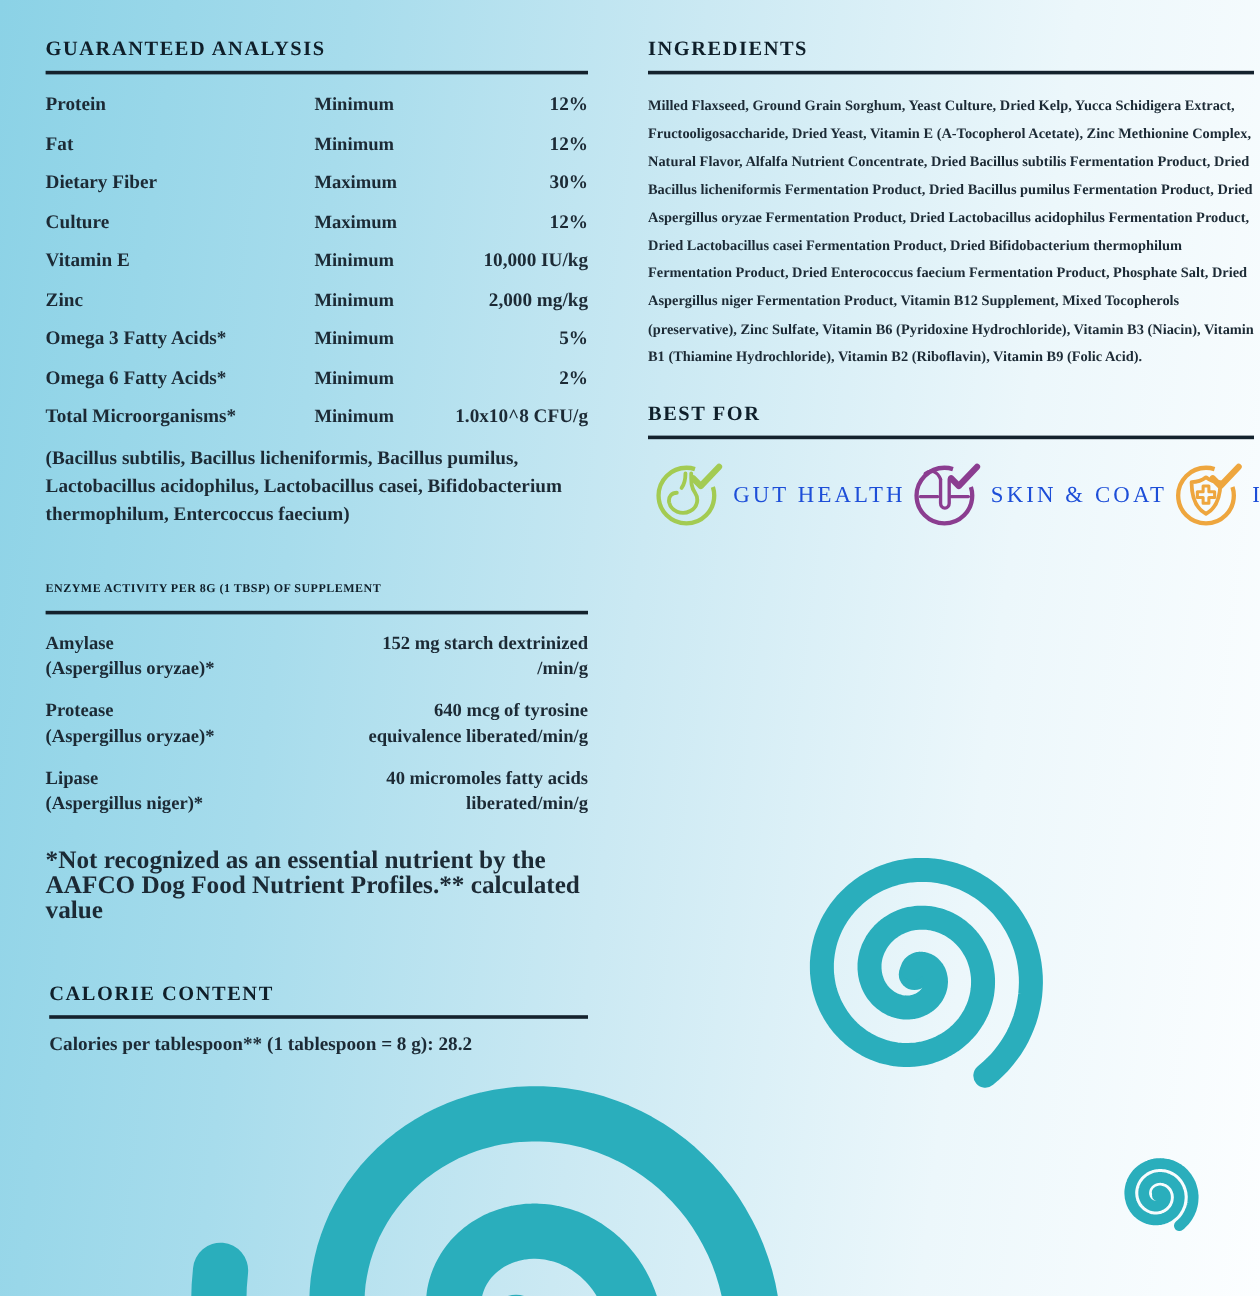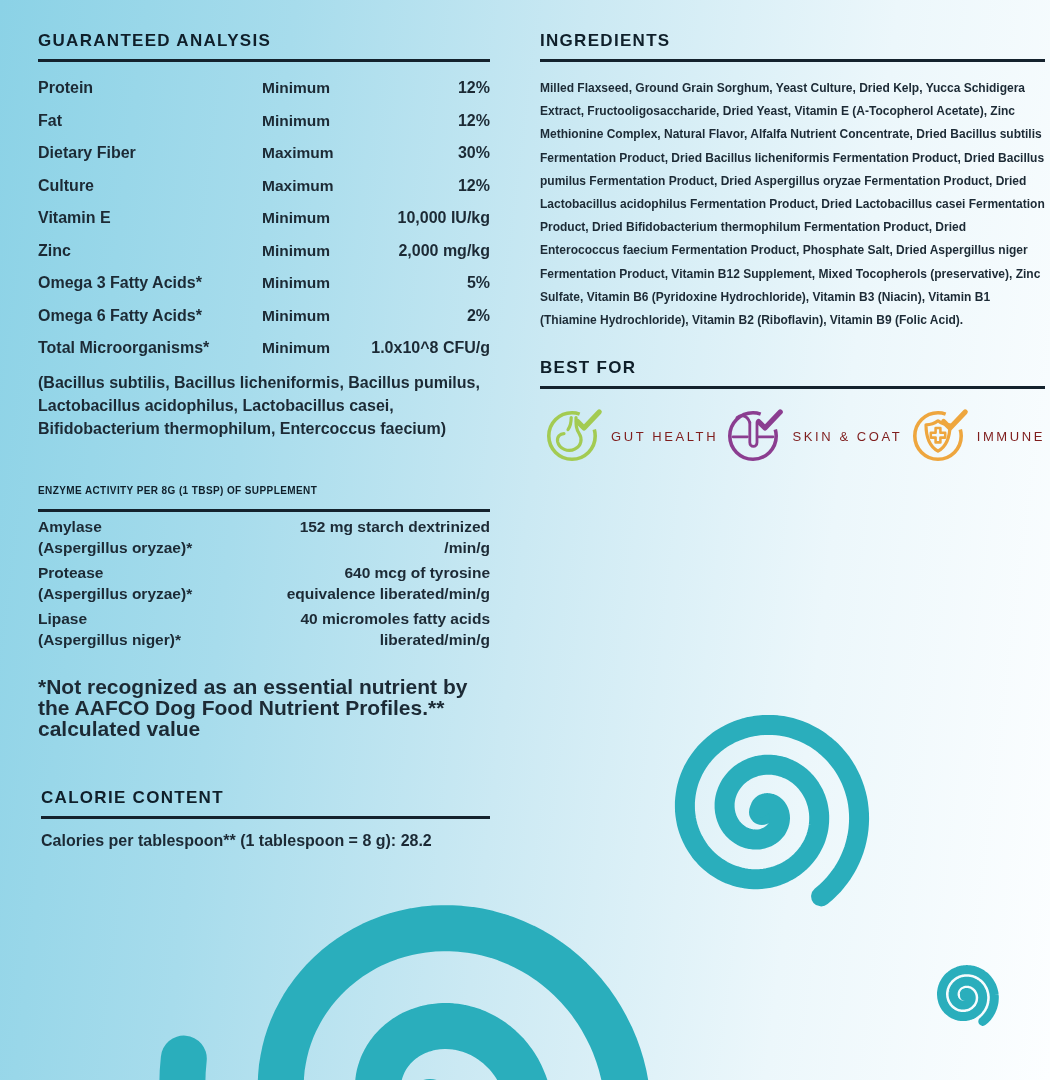--- a/index.html
+++ b/index.html
@@ -3,21 +3,21 @@
 <meta charset="utf-8">
 <style>
   * { box-sizing: border-box; }
   html,body { margin:0; padding:0; }
   body {
     width:1050px; height:1080px; overflow:hidden;
     font-family:"Liberation Sans", sans-serif;
     background: linear-gradient(97deg, #8BD2E6 0%, #A7DCEC 25%, #CBE9F3 50%, #ECF7FB 76%, #FCFEFF 100%);
     color:#1C2A35;
   }
-  .page { position:relative; width:1050px; height:1080px; overflow:hidden; }
+  .page { position:relative; width:1050px; height:1080px; overflow:hidden;font-family:Liberation Serif, serif; }
   .spirals { position:absolute; left:0; top:0; z-index:0; pointer-events:none; }
   .col { position:absolute; top:30px; z-index:1; }
   .col.left  { left:38px;  width:452px; }
   .col.right { left:540px; width:505px; }
 
   h2.sec {
     margin:0; font-size:17px; font-weight:700; letter-spacing:1.3px;
     color:#0F1F2A; line-height:22px;
   }
   .rule { height:3px; background:#14222D; margin-top:7px; }
@@ -30,40 +30,40 @@
   }
   .ga-nutrient { font-size:16px;  font-weight:600; }
   .ga-qualifier{ font-size:15.5px;font-weight:600; }
   .ga-value    { font-size:16px;  font-weight:600; text-align:right; white-space:nowrap; }
 
   .note { margin:8px 0 4px; font-size:16px; font-weight:600; line-height:23px; }
 
   
   .enzyme { margin-top:40px; }
   .enzyme h2.sec { font-size:10px; letter-spacing:0.4px; }
-  .enz-row { display:grid; grid-template-columns:212px 1fr; margin-top:4px; }
+  .enz-row { display:grid; grid-template-columns:212px 1fr; margin-top:14px; }
   .enz-name, .enz-val { font-size:15.5px; font-weight:600; line-height:21px; white-space:pre-line; margin:0; }
   .enz-val { text-align:right; }
   .footnote { margin:26px 0 0; font-size:21px; font-weight:600; line-height:21px; }
 
   
   .calorie { margin-top:48px; padding-left:3px; }
   .calorie p { margin:13px 0 0; font-size:16px; font-weight:600; }
 
   
   .ingredients p { margin:15px 0 0; font-size:12px; font-weight:600; line-height:23.2px; }
 
   
   .bestfor { margin-top:25px; }
   .badges { display:flex; align-items:center; justify-content:space-between; margin-top:15px; }
   .badge { display:flex; align-items:center; gap:7px; }
   .badge svg { flex:0 0 auto; display:block; }
   .badge-label {
-    font-size:13px; font-weight:500; letter-spacing:2.6px;
-    color:#7f1d1d; white-space:nowrap;
+    font-size:19px; font-weight:500; letter-spacing:2.6px;
+    color:#1d4ed8; white-space:nowrap;
   }
 </style>
 </head>
 <body>
 
 <div class="page">
 
   <svg class="spirals" width="1050" height="1080" viewBox="0 0 1050 1080">
     <circle id="dot1" cx="762" cy="812" r="13" fill="#2AAEBC"></circle>
     <path id="sp1" fill="none" stroke-width="20" stroke-linecap="round" stroke-linejoin="round" stroke="#2AAEBC" d="M760.5,807.2 L760.7,806.8 L760.9,806.4 L761.2,806.1 L761.4,805.7 L761.8,805.3 L762.1,805.0 L762.5,804.7 L762.9,804.4 L763.4,804.1 L763.9,803.9 L764.4,803.7 L764.9,803.5 L765.5,803.3 L766.1,803.2 L766.7,803.2 L767.3,803.1 L768.0,803.2 L768.6,803.2 L769.3,803.3 L770.0,803.5 L770.6,803.7 L771.3,803.9 L772.0,804.2 L772.6,804.5 L773.3,804.9 L774.0,805.4 L774.6,805.9 L775.2,806.4 L775.8,807.0 L776.3,807.6 L776.9,808.3 L777.4,809.0 L777.8,809.8 L778.3,810.6 L778.7,811.4 L779.0,812.3 L779.3,813.2 L779.5,814.2 L779.7,815.1 L779.9,816.1 L779.9,817.1 L780.0,818.2 L779.9,819.2 L779.8,820.3 L779.7,821.4 L779.4,822.5 L779.1,823.6 L778.8,824.6 L778.3,825.7 L777.8,826.8 L777.3,827.8 L776.7,828.9 L776.0,829.9 L775.2,830.8 L774.4,831.8 L773.5,832.7 L772.5,833.6 L771.5,834.4 L770.4,835.2 L769.3,835.9 L768.1,836.6 L766.9,837.2 L765.6,837.7 L764.3,838.2 L762.9,838.7 L761.5,839.0 L760.1,839.3 L758.6,839.5 L757.1,839.6 L755.6,839.6 L754.1,839.6 L752.6,839.4 L751.0,839.2 L749.5,838.9 L747.9,838.5 L746.4,838.0 L744.9,837.4 L743.3,836.8 L741.9,836.0 L740.4,835.2 L739.0,834.2 L737.6,833.2 L736.3,832.1 L735.0,830.9 L733.7,829.7 L732.6,828.3 L731.4,826.9 L730.4,825.4 L729.4,823.9 L728.5,822.2 L727.7,820.5 L727.0,818.8 L726.4,817.0 L725.8,815.2 L725.4,813.3 L725.0,811.4 L724.8,809.4 L724.6,807.4 L724.6,805.4 L724.6,803.4 L724.8,801.3 L725.1,799.3 L725.5,797.3 L726.0,795.2 L726.7,793.2 L727.4,791.2 L728.3,789.3 L729.3,787.3 L730.3,785.4 L731.5,783.6 L732.8,781.8 L734.2,780.1 L735.7,778.4 L737.3,776.8 L739.0,775.3 L740.8,773.8 L742.7,772.5 L744.7,771.2 L746.7,770.0 L748.8,769.0 L751.0,768.0 L753.3,767.2 L755.6,766.4 L758.0,765.8 L760.4,765.4 L762.8,765.0 L765.3,764.8 L767.8,764.7 L770.3,764.7 L772.9,764.9 L775.4,765.2 L778.0,765.7 L780.5,766.3 L783.0,767.0 L785.5,767.9 L787.9,768.9 L790.3,770.0 L792.7,771.3 L795.0,772.7 L797.2,774.2 L799.4,775.9 L801.5,777.7 L803.5,779.6 L805.4,781.6 L807.2,783.7 L808.9,786.0 L810.5,788.3 L812.0,790.8 L813.4,793.3 L814.6,795.9 L815.7,798.6 L816.6,801.4 L817.5,804.2 L818.1,807.1 L818.6,810.0 L819.0,813.0 L819.2,816.0 L819.2,819.0 L819.1,822.1 L818.8,825.1 L818.4,828.2 L817.8,831.2 L817.0,834.2 L816.1,837.2 L815.0,840.2 L813.7,843.1 L812.3,845.9 L810.7,848.7 L809.0,851.4 L807.1,854.1 L805.1,856.6 L802.9,859.0 L800.6,861.4 L798.1,863.6 L795.6,865.7 L792.9,867.7 L790.1,869.5 L787.1,871.2 L784.1,872.8 L781.0,874.2 L777.8,875.4 L774.5,876.5 L771.2,877.4 L767.8,878.1 L764.3,878.6 L760.8,879.0 L757.3,879.2 L753.8,879.2 L750.2,879.0 L746.6,878.6 L743.1,878.0 L739.5,877.2 L736.0,876.3 L732.6,875.1 L729.1,873.8 L725.8,872.3 L722.5,870.6 L719.3,868.7 L716.1,866.6 L713.1,864.4 L710.2,862.0 L707.4,859.5 L704.7,856.7 L702.2,853.9 L699.8,850.9 L697.6,847.7 L695.5,844.4 L693.6,841.0 L691.8,837.5 L690.3,833.9 L688.9,830.2 L687.7,826.4 L686.7,822.6 L686.0,818.7 L685.4,814.7 L685.0,810.7 L684.9,806.6 L684.9,802.5 L685.2,798.5 L685.7,794.4 L686.4,790.3 L687.3,786.3 L688.4,782.3 L689.8,778.3 L691.4,774.4 L693.1,770.6 L695.1,766.9 L697.3,763.3 L699.7,759.7 L702.3,756.3 L705.0,753.0 L708.0,749.9 L711.1,746.9 L714.4,744.0 L717.8,741.3 L721.4,738.8 L725.2,736.5 L729.0,734.4 L733.0,732.4 L737.1,730.7 L741.4,729.2 L745.7,727.9 L750.0,726.8 L754.5,726.0 L759.0,725.4 L763.5,725.0 L768.1,724.9 L772.7,725.0 L777.3,725.3 L781.9,725.9 L786.4,726.8 L791.0,727.8 L795.5,729.2 L799.9,730.7 L804.3,732.5 L808.5,734.6 L812.7,736.8 L816.8,739.3 L820.7,742.0 L824.5,745.0 L828.2,748.1 L831.7,751.4 L835.0,754.9 L838.2,758.7 L841.2,762.5 L843.9,766.6 L846.5,770.8 L848.8,775.1 L851.0,779.6 L852.8,784.2 L854.5,788.9 L855.9,793.7 L857.1,798.6 L858.0,803.6 L858.6,808.6 L859.0,813.7 L859.1,818.8 L858.9,823.9 L858.5,829.0 L857.8,834.1 L856.8,839.2 L855.6,844.2 L854.1,849.2 L852.3,854.1 L850.3,858.9 L848.0,863.7 L845.5,868.3 L842.7,872.8 L839.6,877.1 L836.4,881.3 L832.9,885.4 L829.1,889.2 L825.2,892.9 L821.1,896.4"></path>

